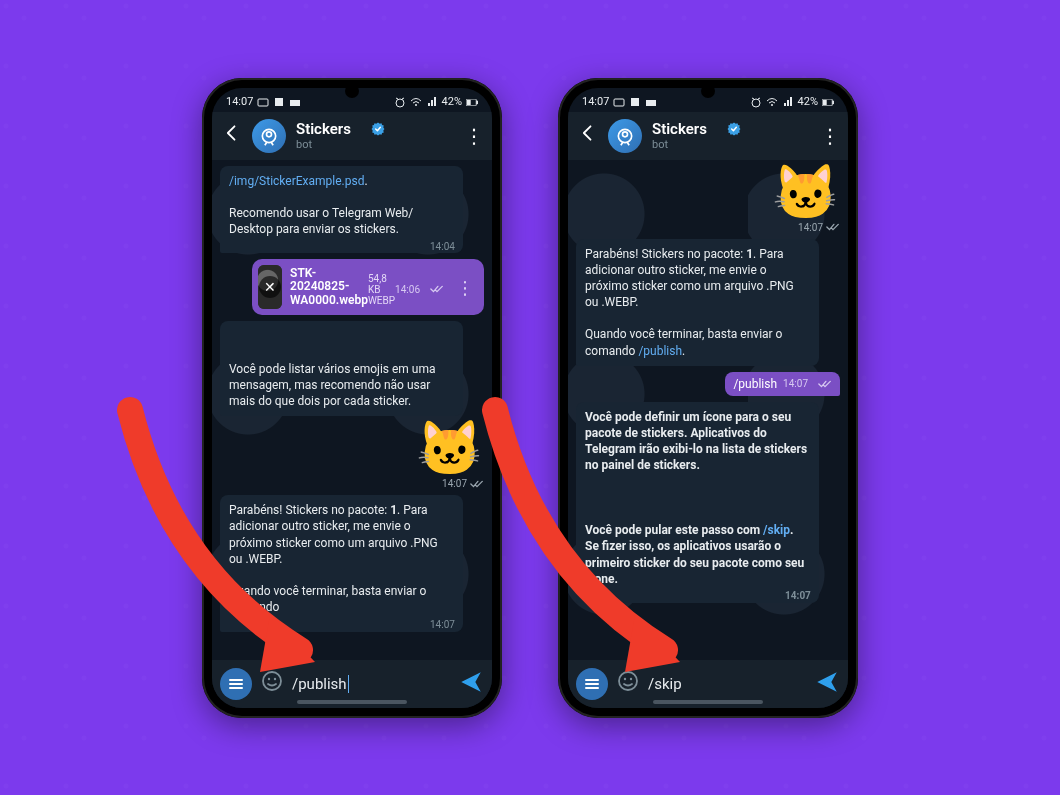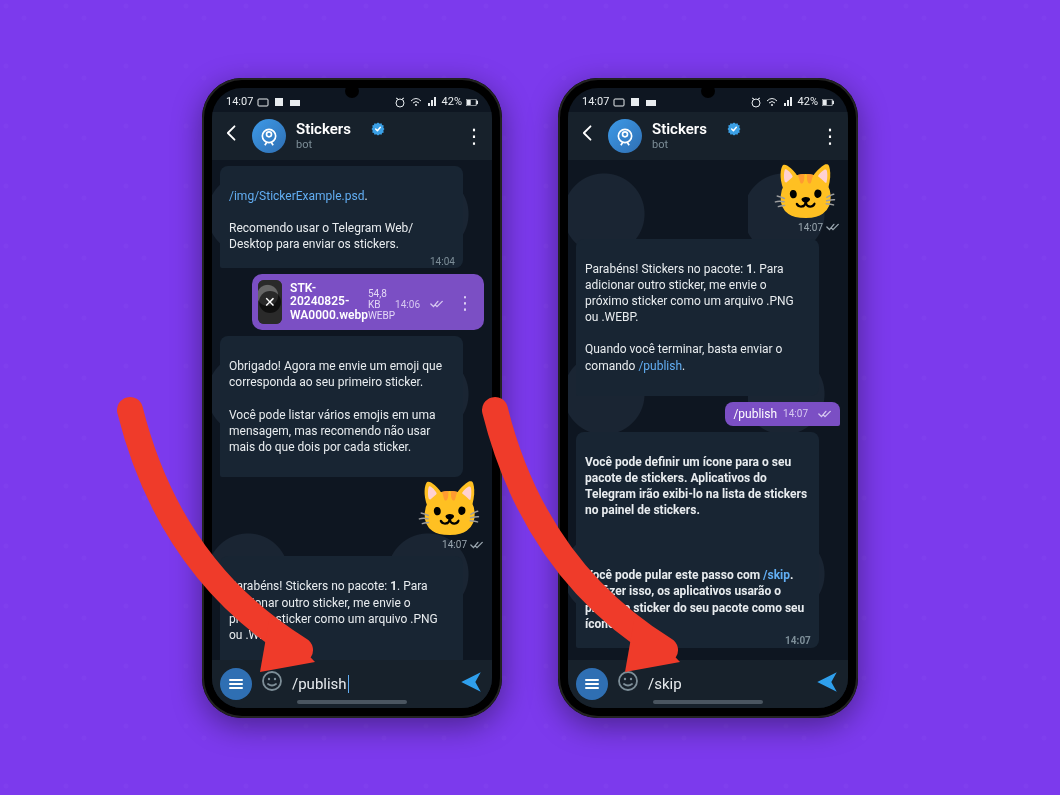--- a/index.html
+++ b/index.html
@@ -78,21 +78,21 @@
     background:
       radial-gradient(circle at 20% 30%, #1a2533 0 40px, transparent 41px),
       #0e1621;
     background-size: 180px 180px;
     display:flex; flex-direction:column; gap:6px;
     font-size:12px; color:#e8ecef;
   }
   .bubble-in {
     align-self:flex-start;
     background:#182533; border-radius:8px 8px 8px 2px;
-    padding:22px 9px; max-width:92%;
+    padding:7px 9px; max-width:92%;
     position:relative; line-height:1.35;
   }
   .bubble-out {
     align-self:flex-end;
     background:#7b4fc4; border-radius:8px 8px 2px 8px;
     padding:5px 8px; max-width:80%;
     display:flex; align-items:center; gap:6px;
     color:#fff;
   }
   .ts { color:#7d8e98; font-size:10px; margin-left:6px; }
@@ -263,21 +263,21 @@
             <span>14:06</span>
             <svg class="ticks" viewBox="0 0 16 10">
                 <path d="M1 5l3 3L9 2M6 6l2 2L14 2" fill="none" stroke="#d7c9f1" stroke-width="1.5" stroke-linecap="round"></path>
               </svg>
           </span>
         </div>
         <span class="file-menu">⋮</span>
       </div>
 
       <div class="bubble-in">
-        <span>Obrigado! Agora me envie um emoji que corresponda ao seu primeiro sticker.</span><br><br>
+        <br><br>
         <span>Você pode listar vários emojis em uma mensagem, mas recomendo não usar mais do que dois por cada sticker.</span>
       </div>
 
       <div class="sticker-row">
         <span class="cat">🐱</span>
         <span class="sticker-ts">
           <span>14:07</span>
           <svg class="ticks" viewBox="0 0 16 10">
               <path d="M1 5l3 3L9 2M6 6l2 2L14 2" fill="none" stroke="#9aa6af" stroke-width="1.5" stroke-linecap="round"></path>
             </svg>

